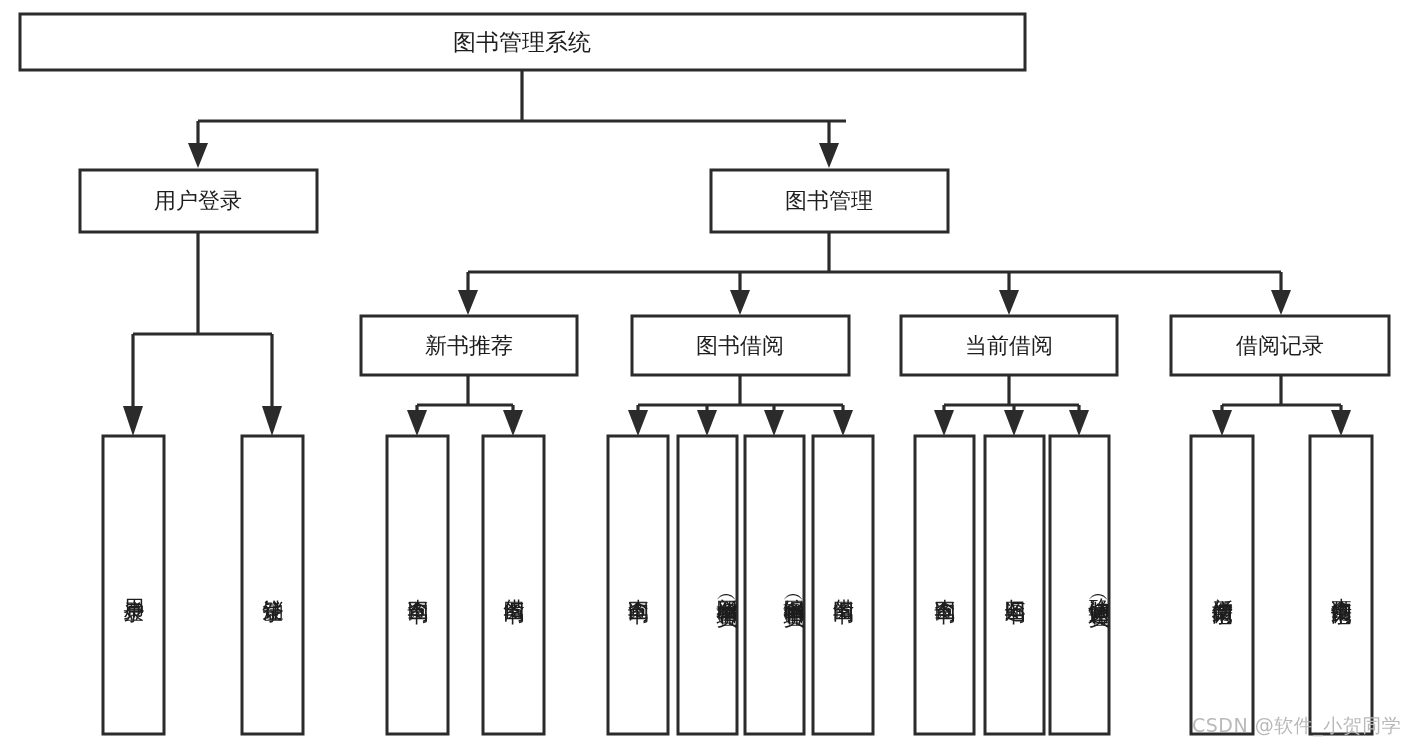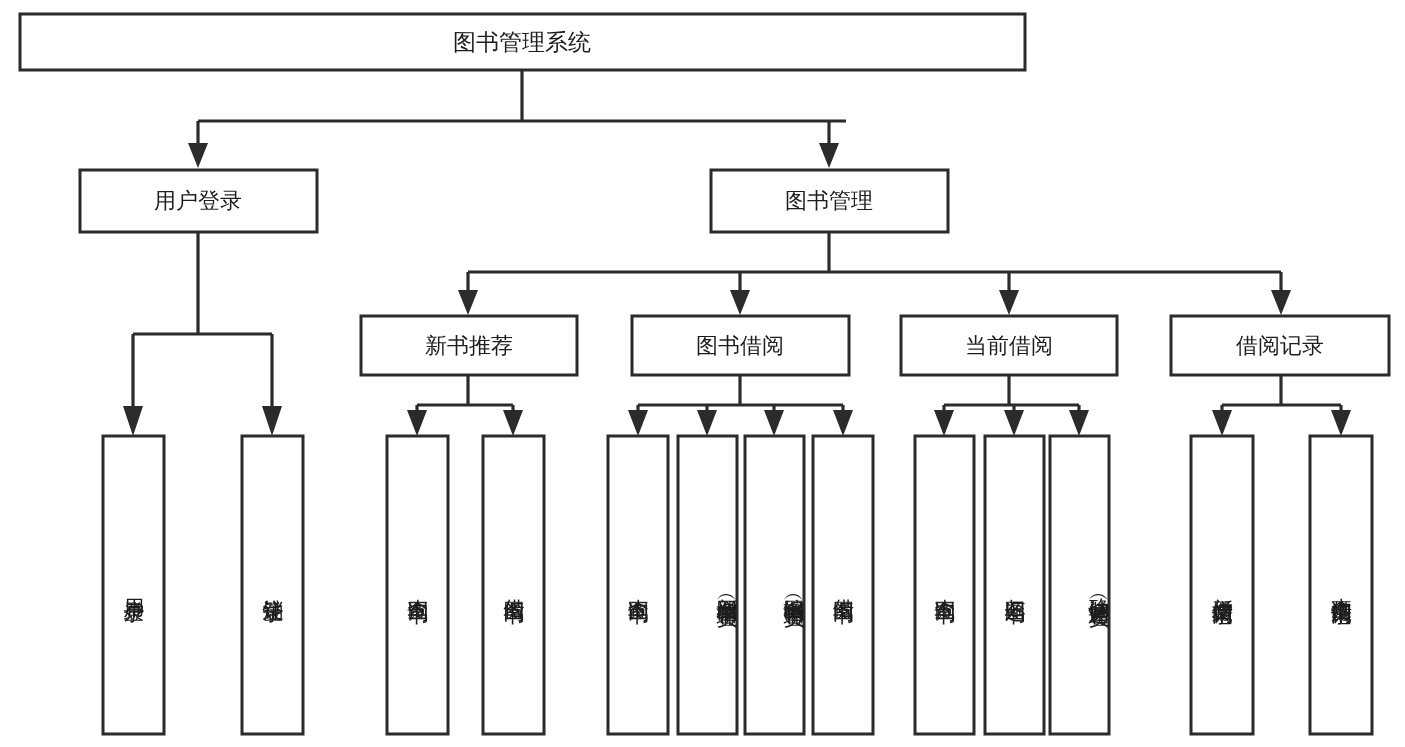--- a/index.html
+++ b/index.html
@@ -248,14 +248,15 @@
   <div class="vlabel" style="left:745px; top:436px; width:59px; height:298px; align-items:flex-start; padding-top:6px; box-sizing:border-box;">编辑图书（管理员）</div>
   <div class="vlabel" style="left:813px; top:436px; width:60px; height:298px;">借阅图书</div>
 
   <div class="vlabel" style="left:915px; top:436px; width:59px; height:298px;">查询图书</div>
   <div class="vlabel" style="left:985px; top:436px; width:59px; height:298px;">归还图书</div>
   <div class="vlabel" style="left:1050px; top:436px; width:59px; height:298px; align-items:flex-start; padding-top:6px; box-sizing:border-box;">确认归还（管理员）</div>
 
   <div class="vlabel" style="left:1191px; top:436px; width:62px; height:298px;">新增借阅记录</div>
   <div class="vlabel" style="left:1310px; top:436px; width:62px; height:298px;">查询借阅记录</div>
 
+  <div class="watermark" style="left:1192px; top:713px;">CSDN @软件_小贺同学</div>
 
 </div>
 
 </body></html>

